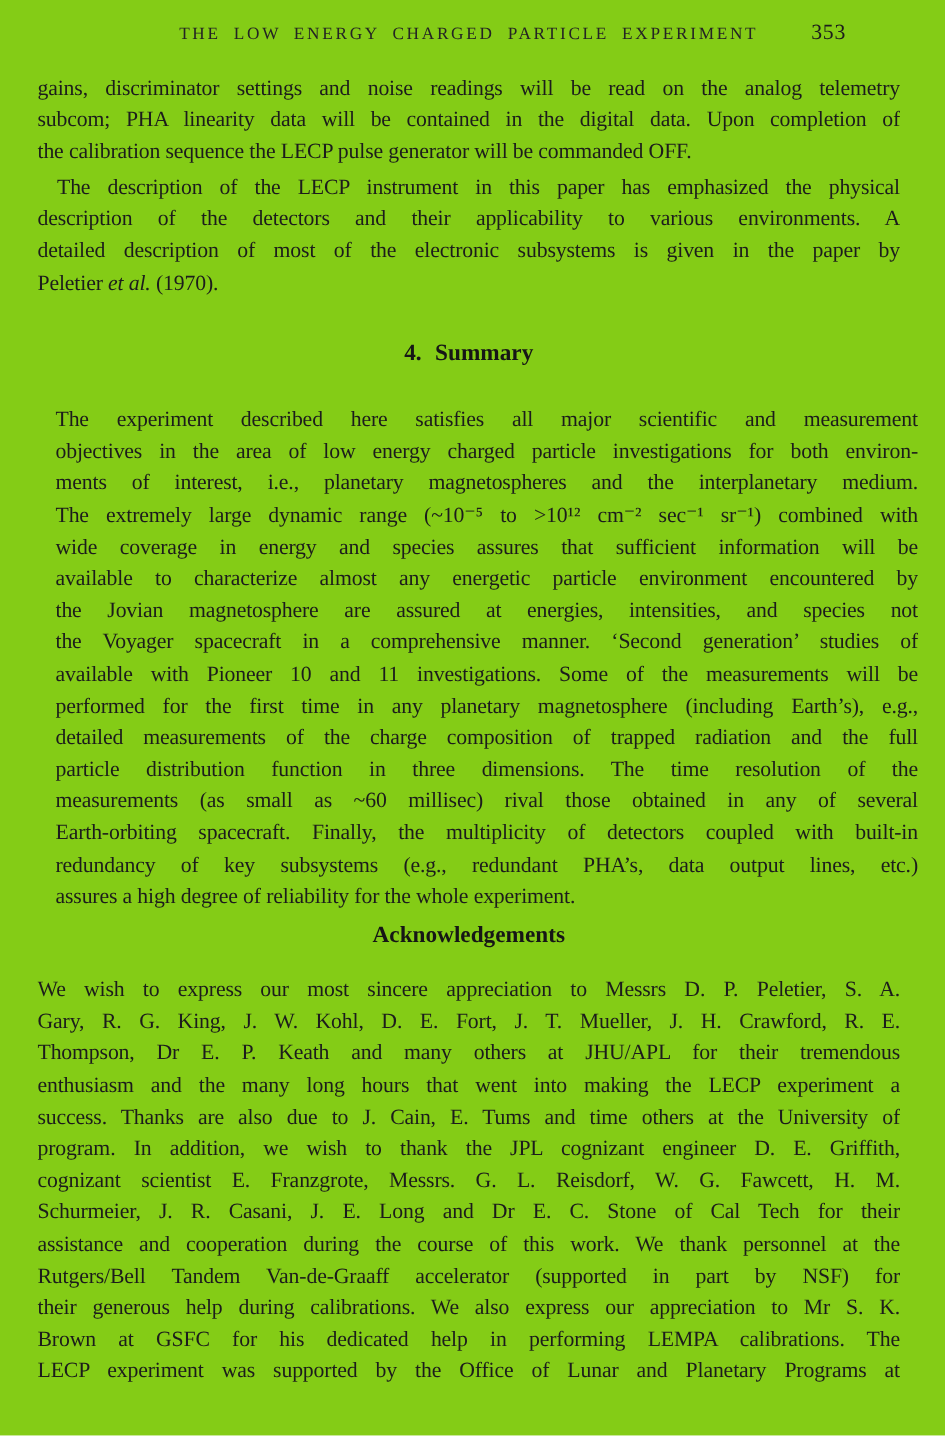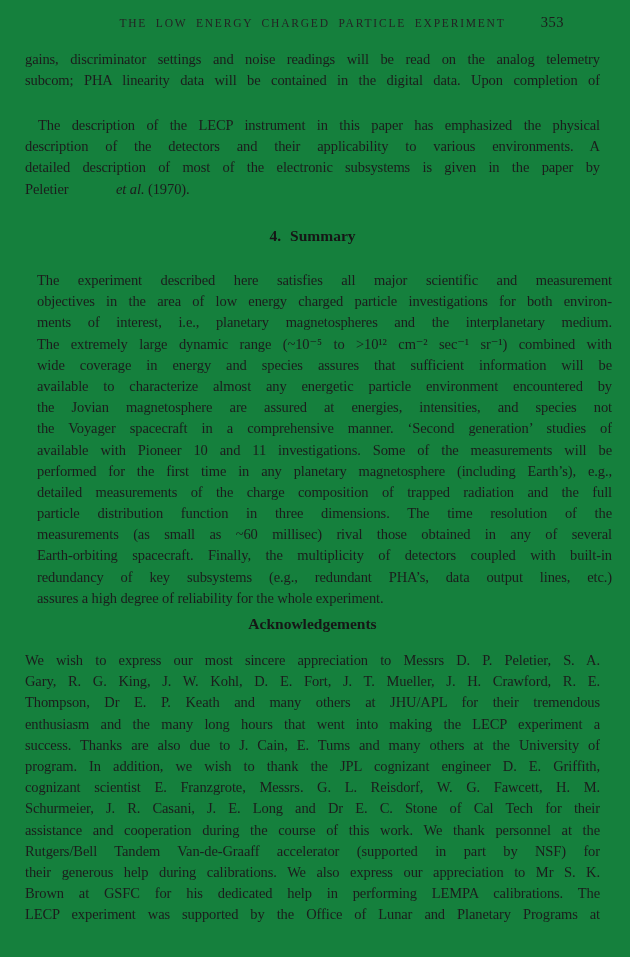--- a/index.html
+++ b/index.html
@@ -5,21 +5,21 @@
   * { margin: 0; padding: 0; box-sizing: border-box; }
   html, body { background: #ffffff; }
   body {
     font-family: "Liberation Serif", "DejaVu Serif", serif;
     -webkit-font-smoothing: antialiased;
   }
   .page {
     position: relative;
     width: 630px;
     height: 957px;
-    background: #15803d;
+    background: #84cc16;
     color: #1c1c1c;
     overflow: hidden;
   }
   .running-title {
     position: absolute;
     top: 17px;
     left: 25px;
     width: 575px;
     text-align: center;
     font-size: 11.5px;
@@ -56,40 +56,41 @@
     position: absolute;
     left: 25px;
     width: 575px;
     text-align: center;
     font-weight: bold;
     font-size: 15.5px;
     line-height: 21.2px;
     color: #161616;
   }
   .heading .hnum { margin-right: 9px; }
-  em { font-style: italic; margin-left: 44px; }
+  em { font-style: italic; }
   
   #para-calibration { top: 49px; }
   #para-description { top: 115px; }
   #heading-summary { top: 225px; }
   #para-summary { top: 270px; margin-left: 12px; }
   #heading-acknowledgements { top: 613px; }
   #para-acknowledgements { top: 650px; }
 </style>
 </head>
 <body>
 
 <div class="page">
 
   <div class="running-title">THE LOW ENERGY CHARGED PARTICLE EXPERIMENT</div>
   <div class="page-number">353</div>
 
   <div class="para" id="para-calibration">
     <div class="line j">gains, discriminator settings and noise readings will be read on the analog telemetry</div>
     <div class="line j">subcom; PHA linearity data will be contained in the digital data. Upon completion of</div>
+    <div class="line last">the calibration sequence the LECP pulse generator will be commanded OFF.</div>
   </div>
 
   <div class="para" id="para-description">
     <div class="line j indent1">The description of the LECP instrument in this paper has emphasized the physical</div>
     <div class="line j">description of the detectors and their applicability to various environments. A</div>
     <div class="line j">detailed description of most of the electronic subsystems is given in the paper by</div>
     <div class="line last"><span>Peletier </span><em>et al.</em><span> (1970).</span></div>
   </div>
 
   <div class="heading" id="heading-summary">
@@ -117,21 +118,21 @@
 
   <div class="heading" id="heading-acknowledgements">
     <span>Acknowledgements</span>
   </div>
 
   <div class="para" id="para-acknowledgements">
     <div class="line j">We wish to express our most sincere appreciation to Messrs D. P. Peletier, S. A.</div>
     <div class="line j">Gary, R. G. King, J. W. Kohl, D. E. Fort, J. T. Mueller, J. H. Crawford, R. E.</div>
     <div class="line j">Thompson, Dr E. P. Keath and many others at JHU/APL for their tremendous</div>
     <div class="line j">enthusiasm and the many long hours that went into making the LECP experiment a</div>
-    <div class="line j">success. Thanks are also due to J. Cain, E. Tums and many others at the University of</div>
+    <div class="line j">success. Thanks are also due to J. Cain, E. Tums and time others at the University of</div>
     <div class="line j">program. In addition, we wish to thank the JPL cognizant engineer D. E. Griffith,</div>
     <div class="line j">cognizant scientist E. Franzgrote, Messrs. G. L. Reisdorf, W. G. Fawcett, H. M.</div>
     <div class="line j">Schurmeier, J. R. Casani, J. E. Long and Dr E. C. Stone of Cal Tech for their</div>
     <div class="line j">assistance and cooperation during the course of this work. We thank personnel at the</div>
     <div class="line j">Rutgers/Bell Tandem Van-de-Graaff accelerator (supported in part by NSF) for</div>
     <div class="line j">their generous help during calibrations. We also express our appreciation to Mr S. K.</div>
     <div class="line j">Brown at GSFC for his dedicated help in performing LEMPA calibrations. The</div>
     <div class="line j">LECP experiment was supported by the Office of Lunar and Planetary Programs at</div>
   </div>
 

